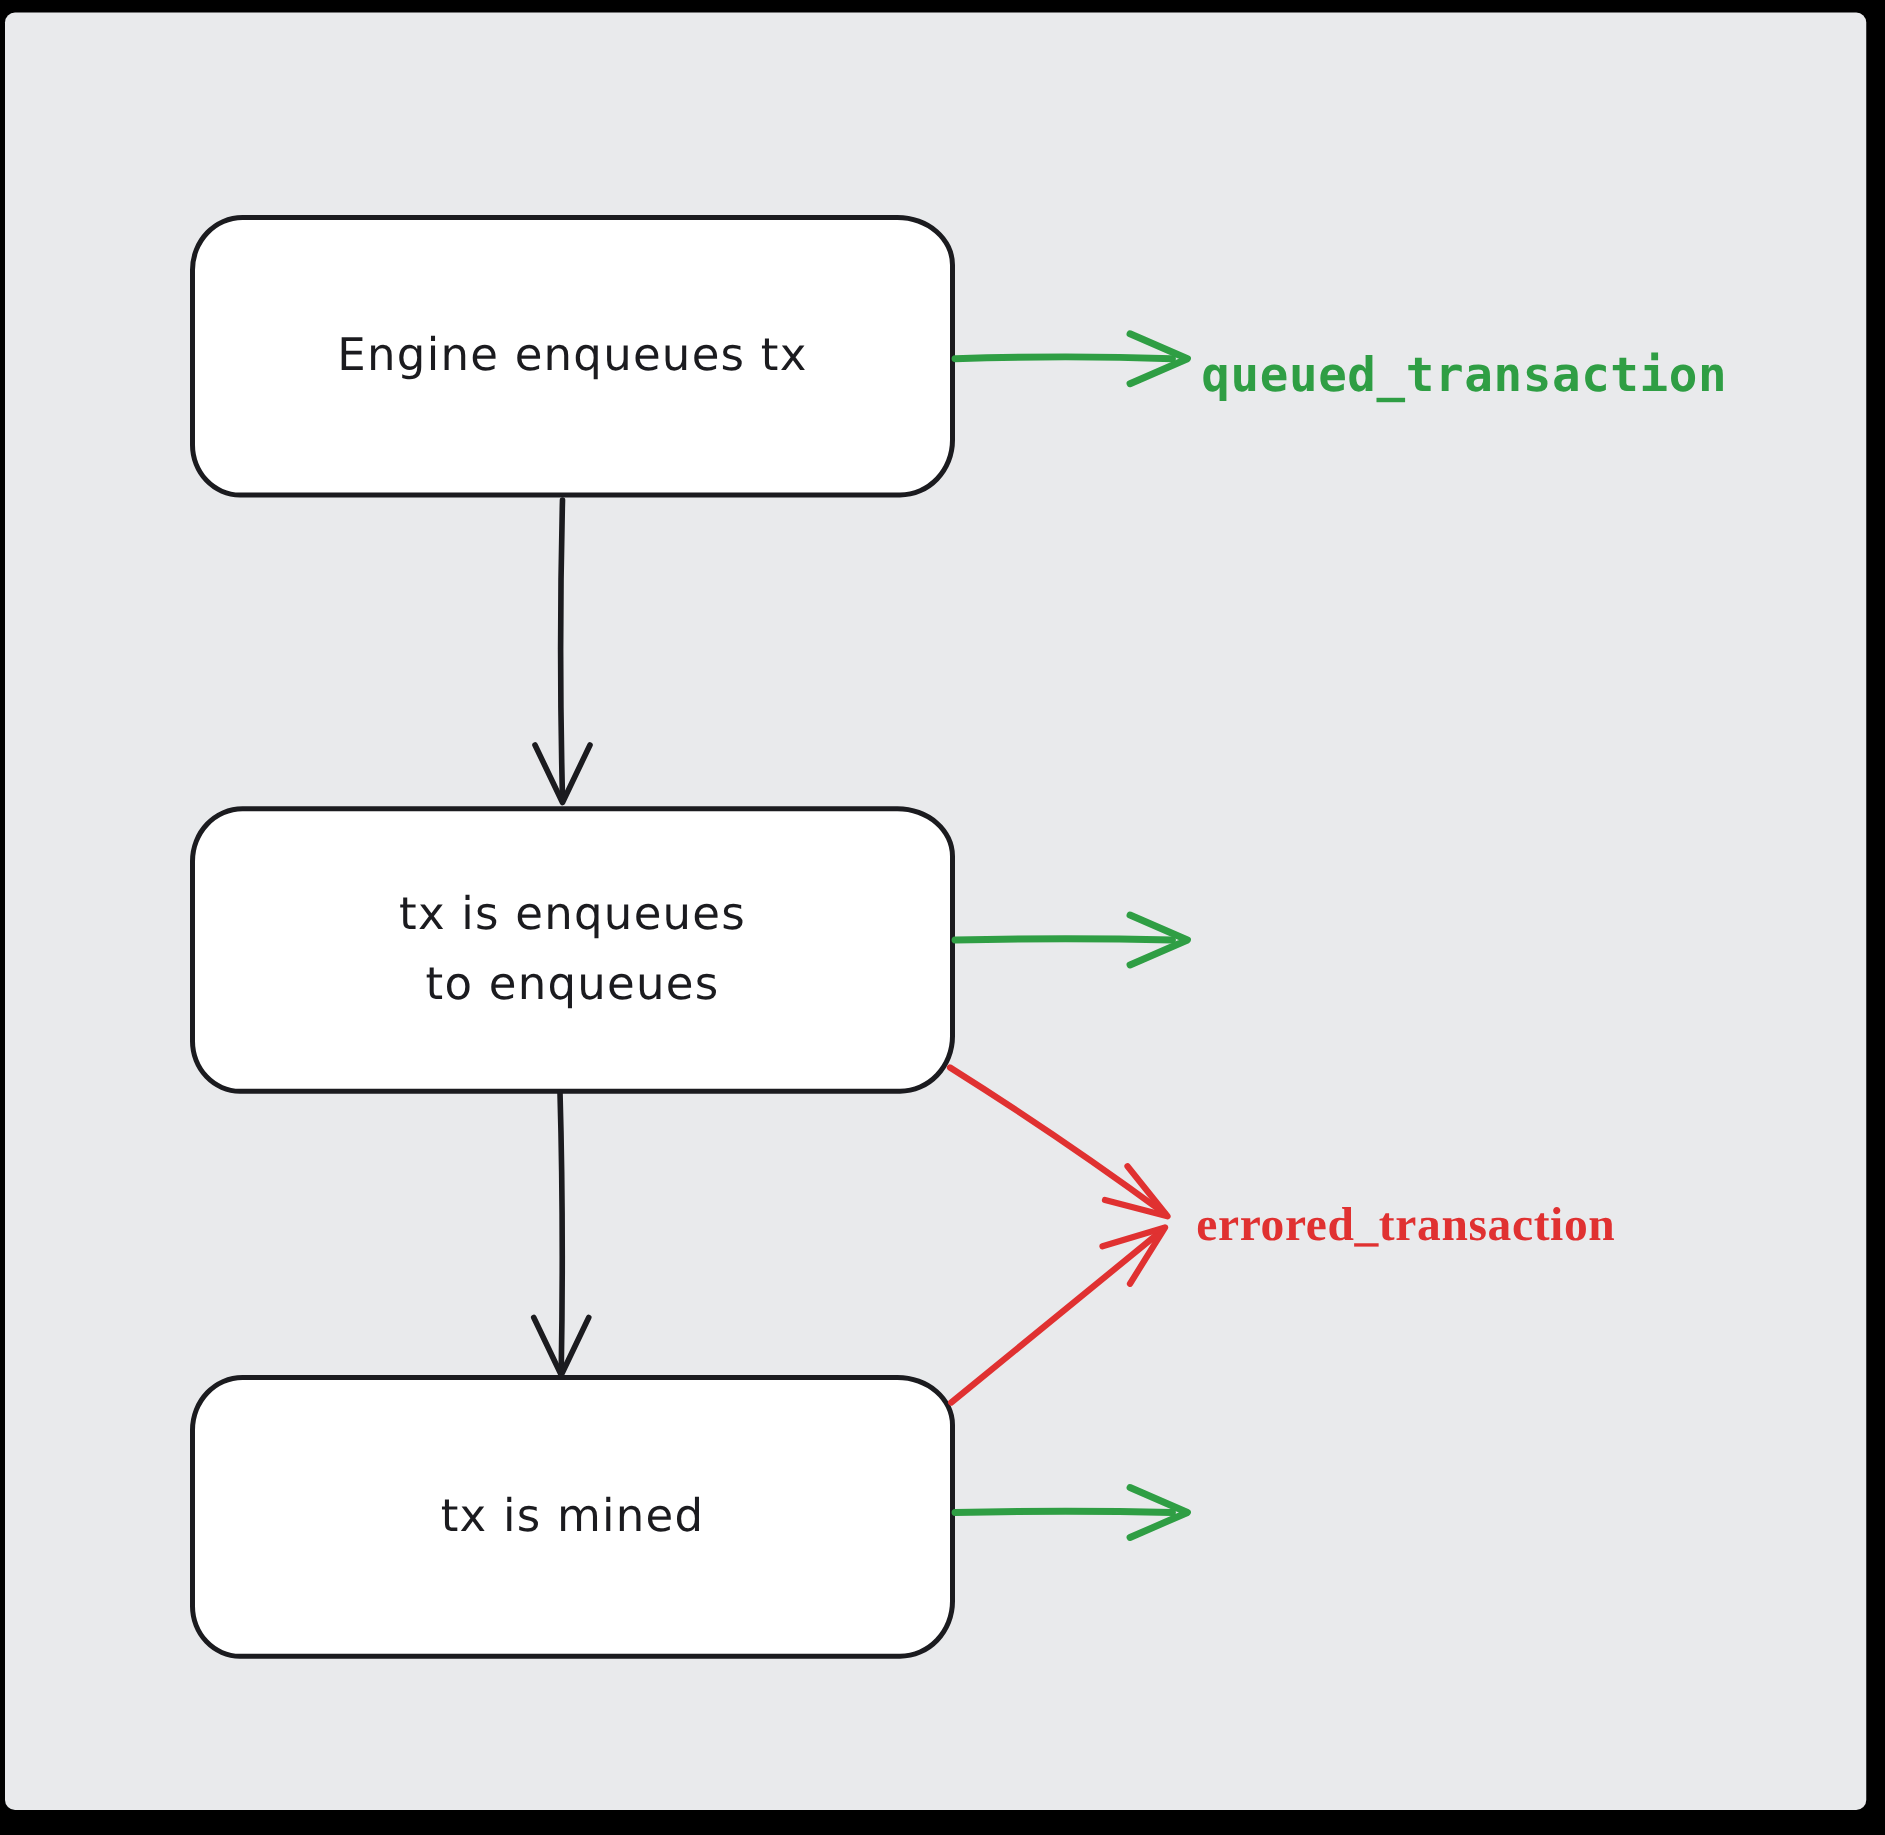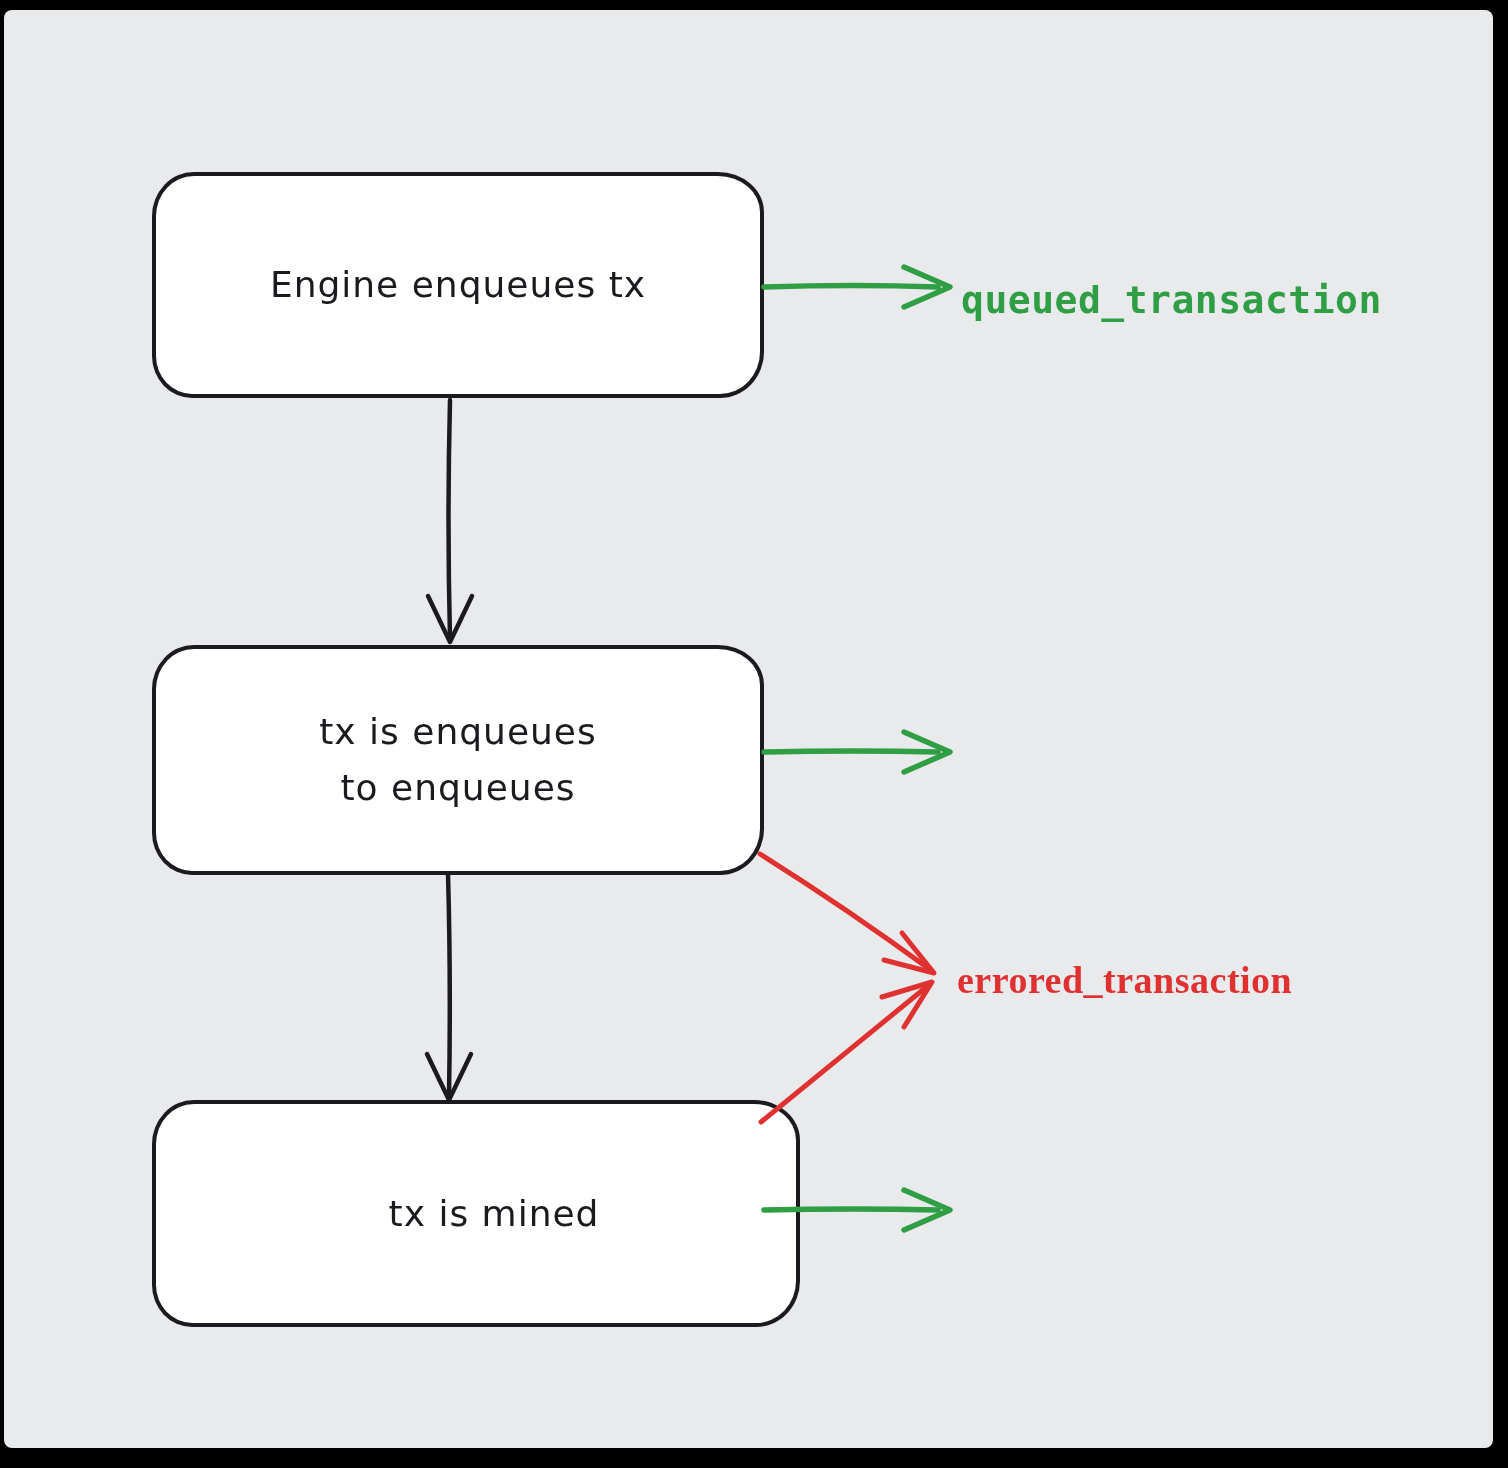--- a/index.html
+++ b/index.html
@@ -32,21 +32,21 @@
     align-items:center;
     justify-content:center;
     text-align:center;
     color:var(--ink);
     font-size:36px;
     line-height:56px;
     letter-spacing:1px;
   }
   #node-1{left:148px;top:162px;width:604px;height:218px;}
   #node-2{left:148px;top:635px;width:604px;height:222px;}
-  #node-3{left:148px;top:1090px;width:604px;height:219px;padding-left:36px;}
+  #node-3{left:148px;top:1090px;width:604px;height:219px;}
   .edges{
     position:absolute;left:0;top:0;
     width:1508px;height:1468px;
     pointer-events:none;
   }
   .edges path{fill:none;stroke-linecap:round;stroke-linejoin:round;}
   .flow path{stroke:var(--ink);stroke-width:4.5px;}
   .ev-green path{stroke:var(--green);stroke-width:5.5px;}
   .ev-red path{stroke:var(--red);stroke-width:5px;}
   .event-label{

